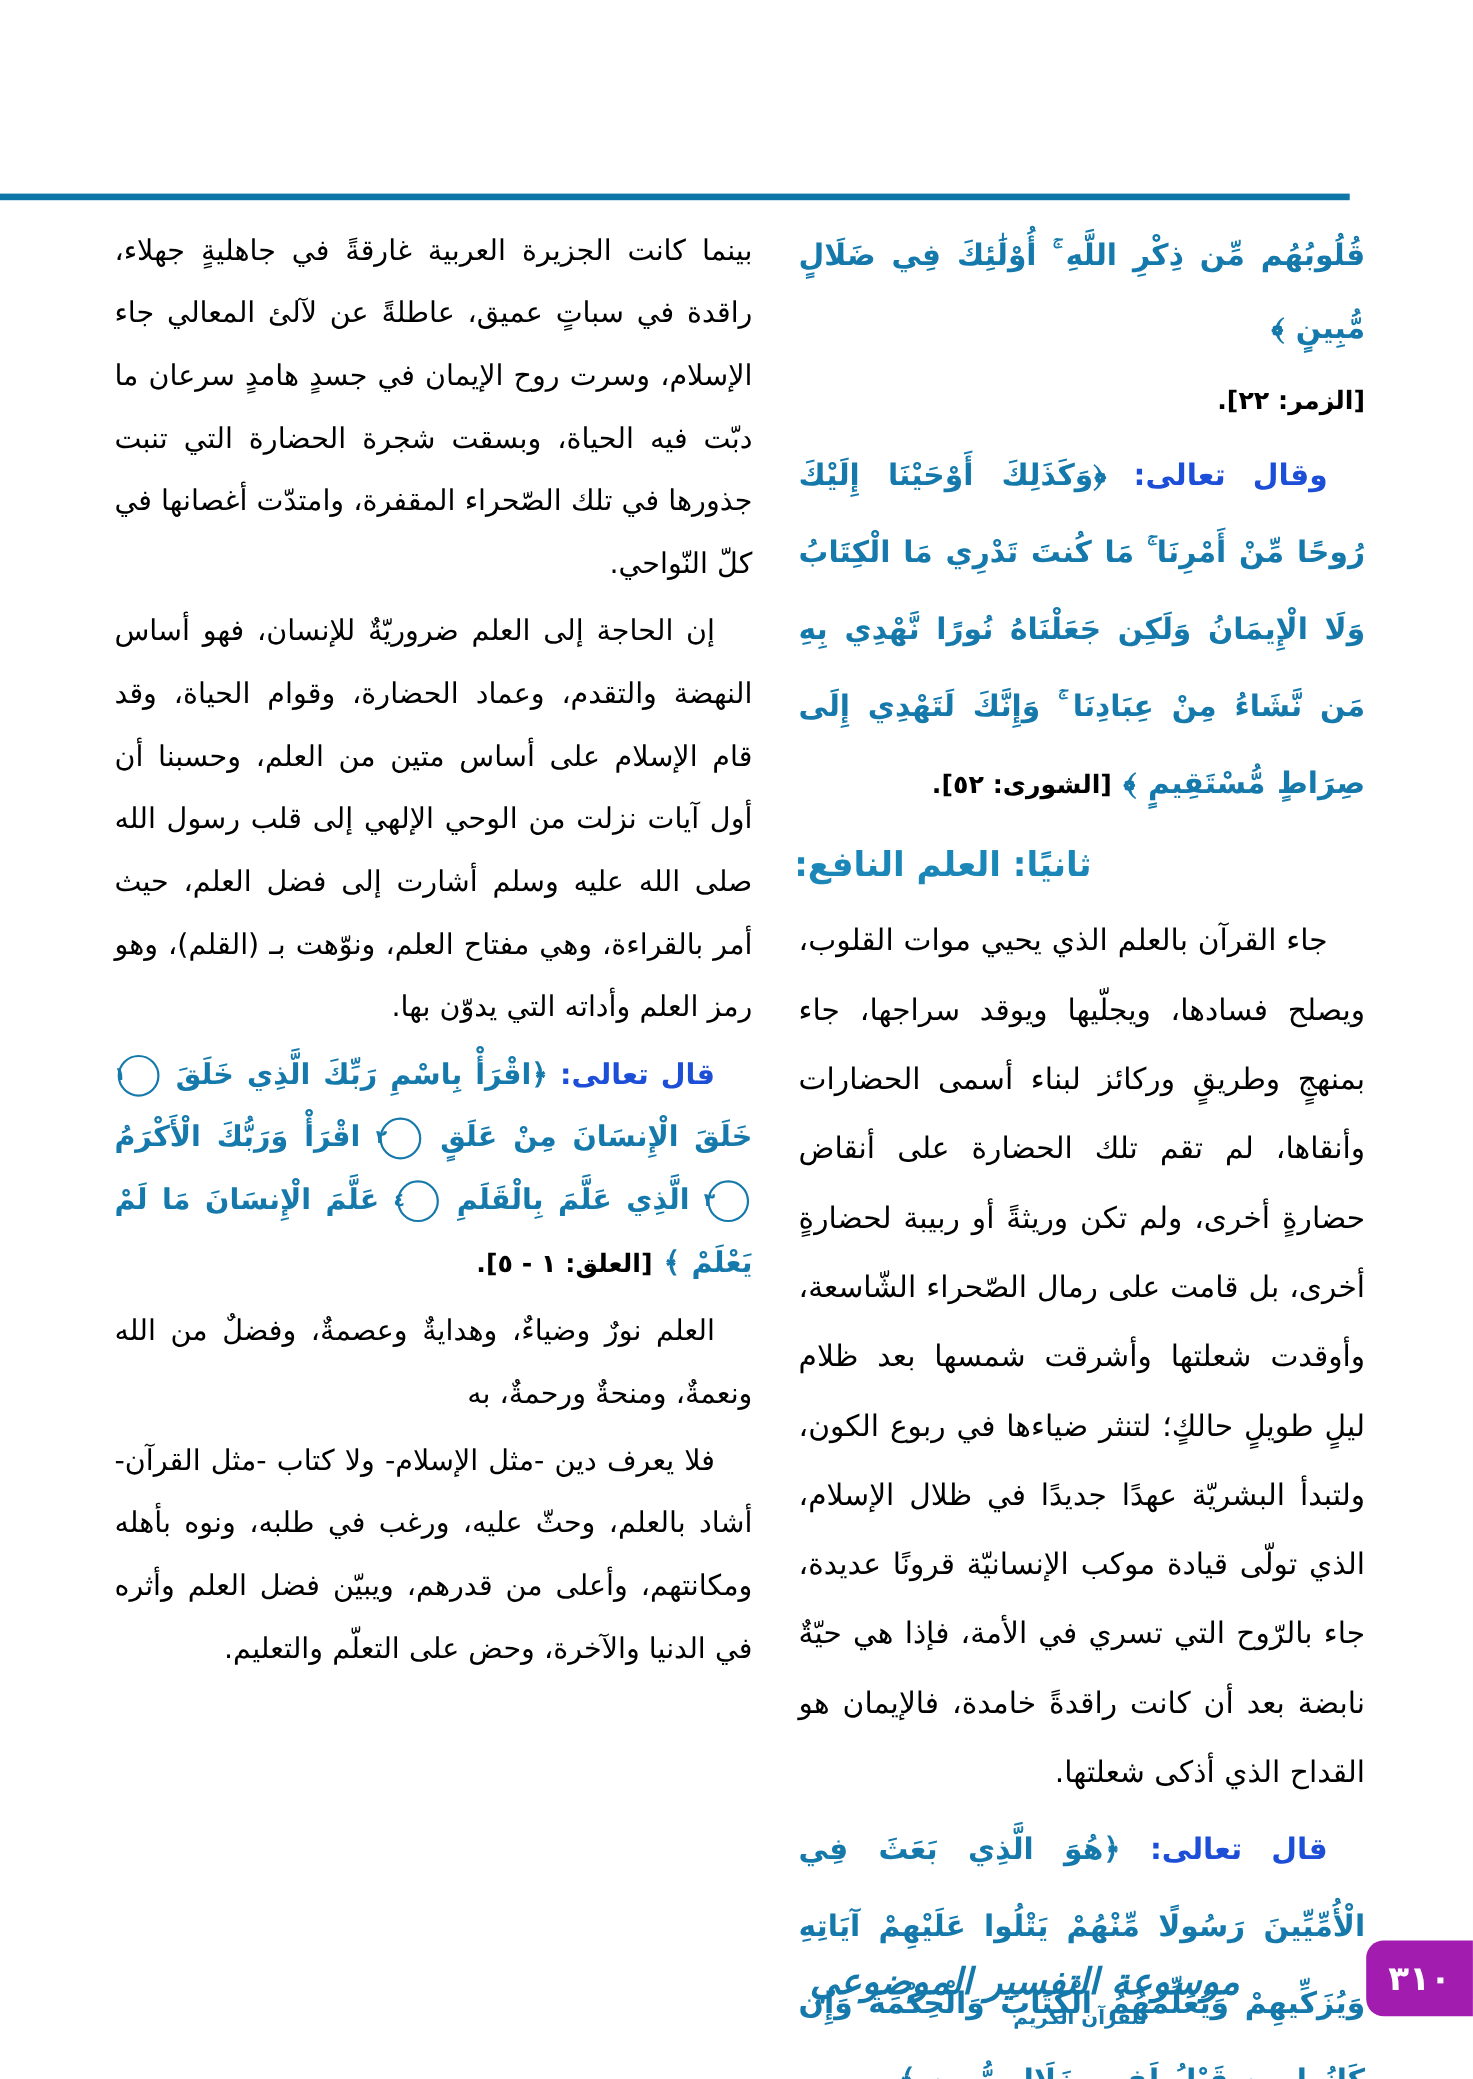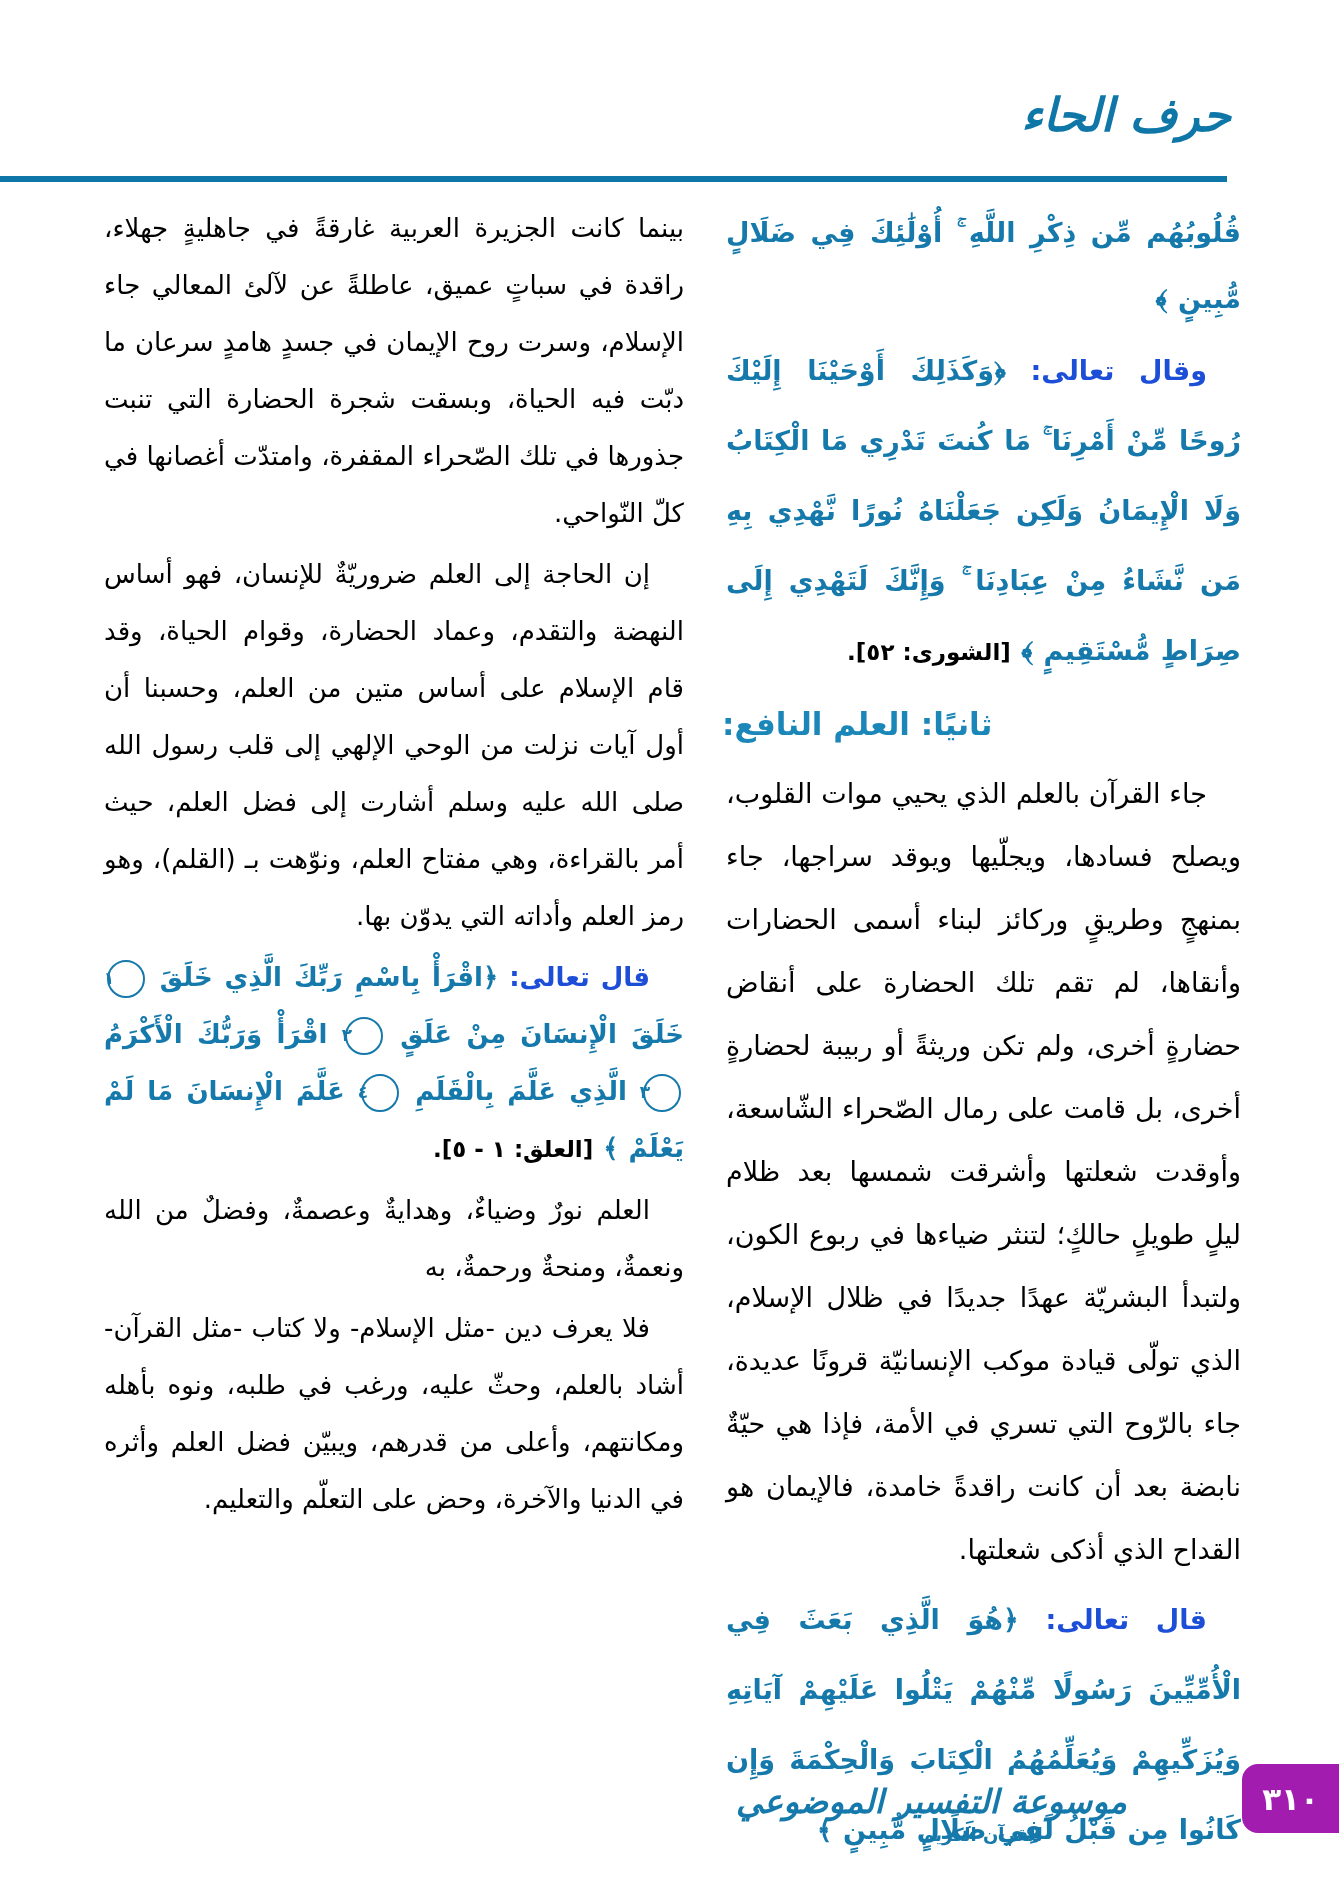--- a/index.html
+++ b/index.html
@@ -78,28 +78,28 @@
     display:flex;align-items:center;justify-content:center;
     color:#ffffff;font-size:31px;font-weight:bold;
   }
 </style>
 </head>
 <body>
 
 <div class="page">
 
   <div class="header">
-    <div class="chapter-callig">حرف الحاء</div>
     <div class="header-rule"></div>
   </div>
 
   <div class="columns">
 
     <section class="col-quran">
       <p class="verse-line quran">قُلُوبُهُم مِّن ذِكْرِ اللَّهِ ۚ أُوْلَٰئِكَ فِي ضَلَالٍ مُّبِينٍ ﴾</p>
+      <p class="cite">[الزمر: ٢٢].</p>
 
       <p class="mixed indent"><span class="lead">وقال تعالى: </span><span class="quran">﴿وَكَذَلِكَ أَوْحَيْنَا إِلَيْكَ رُوحًا مِّنْ أَمْرِنَا ۚ مَا كُنتَ تَدْرِي مَا الْكِتَابُ وَلَا الْإِيمَانُ وَلَكِن جَعَلْنَاهُ نُورًا نَّهْدِي بِهِ مَن نَّشَاءُ مِنْ عِبَادِنَا ۚ وَإِنَّكَ لَتَهْدِي إِلَى صِرَاطٍ مُّسْتَقِيمٍ ﴾ </span><span class="cite">[الشورى: ٥٢].</span></p>
 
       <h2 class="section-heading">ثانيًا: العلم النافع:</h2>
 
       <p class="body">جاء القرآن بالعلم الذي يحيي موات القلوب، ويصلح فسادها، ويجلّيها ويوقد سراجها، جاء بمنهجٍ وطريقٍ وركائز لبناء أسمى الحضارات وأنقاها، لم تقم تلك الحضارة على أنقاض حضارةٍ أخرى، ولم تكن وريثةً أو ربيبة لحضارةٍ أخرى، بل قامت على رمال الصّحراء الشّاسعة، وأوقدت شعلتها وأشرقت شمسها بعد ظلام ليلٍ طويلٍ حالكٍ؛ لتنثر ضياءها في ربوع الكون، ولتبدأ البشريّة عهدًا جديدًا في ظلال الإسلام، الذي تولّى قيادة موكب الإنسانيّة قرونًا عديدة، جاء بالرّوح التي تسري في الأمة، فإذا هي حيّةٌ نابضة بعد أن كانت راقدةً خامدة، فالإيمان هو القداح الذي أذكى شعلتها.</p>
 
       <p class="mixed indent"><span class="lead">قال تعالى: </span><span class="quran">﴿هُوَ الَّذِي بَعَثَ فِي الْأُمِّيِّينَ رَسُولًا مِّنْهُمْ يَتْلُوا عَلَيْهِمْ آيَاتِهِ وَيُزَكِّيهِمْ وَيُعَلِّمُهُمُ الْكِتَابَ وَالْحِكْمَةَ وَإِن كَانُوا مِن قَبْلُ لَفِي ضَلَالٍ مُّبِينٍ ﴾</span></p>
 
     </section>

